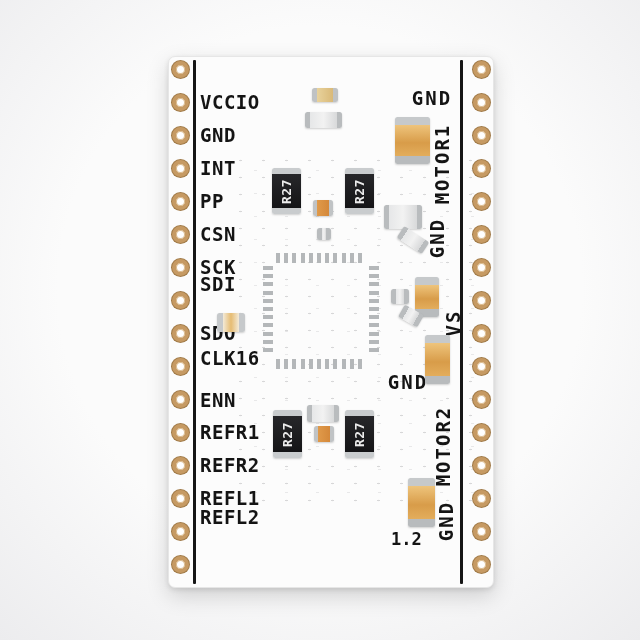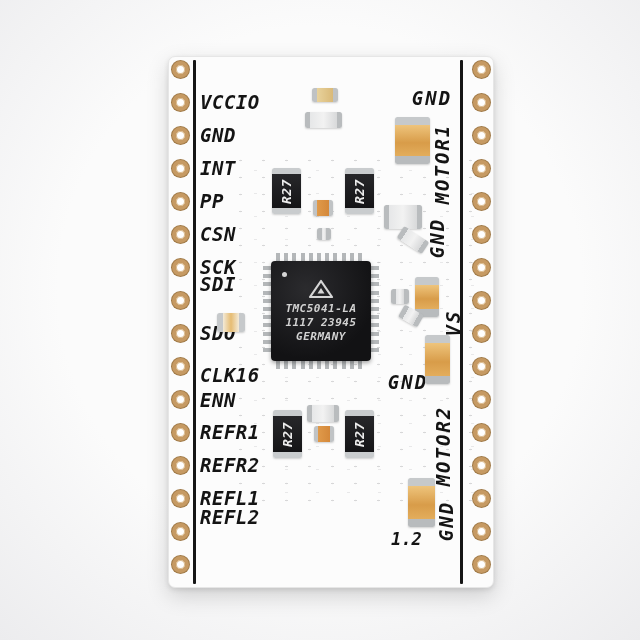--- a/index.html
+++ b/index.html
@@ -1,21 +1,21 @@
 <!DOCTYPE html>
 <html><head>
 <meta charset="utf-8">
 <style>
   html,body{margin:0;padding:0;}
   .stage{position:relative;width:640px;height:640px;overflow:hidden;
          background:radial-gradient(circle at 50% 45%, #fbfbfb 55%, #ececee 100%);
          font-family:"DejaVu Sans Mono", monospace;}
   .board{position:absolute;left:168px;top:56px;width:324px;height:530px;
          background:#fcfcfc;border:1px solid #e6e6e6;border-radius:7px;
-         box-shadow:0 8px 22px rgba(0,0,0,.16), 0 2px 5px rgba(0,0,0,.10);font-style:italic;}
+         box-shadow:0 8px 22px rgba(0,0,0,.16), 0 2px 5px rgba(0,0,0,.10);}
   .pin-col{position:absolute;top:0;width:18px;height:100%;}
   .pin-col.left{left:3px;}
   .pin-col.right{left:304px;}
   .hole{position:absolute;left:0;width:9px;height:9px;border:4px solid #c69a63;border-radius:50%;
         background:#fff;box-shadow:0 0 0 1px #a07a48, inset 0 0 0 1px #dcbd90;}
   .vline{position:absolute;top:3px;bottom:3px;width:2.5px;background:#161616;border-radius:1px;}
   .speckle{position:absolute;left:60px;top:95px;width:250px;height:355px;pointer-events:none;opacity:.5;
         background-image:radial-gradient(rgba(90,90,95,.45) 1px,transparent 1.4px),
                          radial-gradient(rgba(120,120,125,.30) 1px,transparent 1.3px);
         background-size:23px 17px,31px 23px;background-position:0 0,11px 7px;}
@@ -99,21 +99,21 @@
     <div class="speckle"></div>
 
     <div class="llabel" style="top:34px">VCCIO</div>
     <div class="llabel" style="top:67px">GND</div>
     <div class="llabel" style="top:100px">INT</div>
     <div class="llabel" style="top:133px">PP</div>
     <div class="llabel" style="top:166px">CSN</div>
     <div class="llabel" style="top:199px">SCK</div>
     <div class="llabel" style="top:216px">SDI</div>
     <div class="llabel" style="top:265px">SDO</div>
-    <div class="llabel" style="top:307px">CLK16</div>
+    <div class="llabel" style="top:290px">CLK16</div>
     <div class="llabel" style="top:332px">ENN</div>
     <div class="llabel" style="top:364px">REFR1</div>
     <div class="llabel" style="top:397px">REFR2</div>
     <div class="llabel" style="top:430px">REFL1</div>
     <div class="llabel" style="top:449px">REFL2</div>
 
     <div class="rlabel" style="left:240px;top:30px;width:46px;">GND</div>
     <div class="rlabel rot" style="left:213px;top:96px;width:120px;">MOTOR1</div>
     <div class="rlabel rot" style="left:238px;top:170px;width:60px;">GND</div>
     <div class="rlabel rot" style="left:259px;top:255px;width:50px;">VS</div>
@@ -148,28 +148,18 @@
       </div>
     <div class="smd r27" style="left:176px;top:353px;width:29px;height:48px;">
         <span>R27</span>
       </div>
 
     <div class="chip">
       <div class="leads-top"></div>
       <div class="leads-bottom"></div>
       <div class="leads-left"></div>
       <div class="leads-right"></div>
-      <div class="chip-body">
-        <div class="pin1"></div>
-        <svg class="chip-logo" width="26" height="20" viewBox="0 0 26 20">
-          <polygon points="13,2 24,18 2,18" fill="none" stroke="#d6d6d6" stroke-width="2.2" stroke-linejoin="round"></polygon>
-          <polygon points="13,9 16.5,14.5 9.5,14.5" fill="#d6d6d6"></polygon>
-        </svg>
-        <div class="chip-line">TMC5041-LA</div>
-        <div class="chip-line">1117 23945</div>
-        <div class="chip-line">GERMANY</div>
-      </div>
     </div>
 
     <div class="silk-version">1.2</div>
 
   </div>
 </div>
 
 </body></html>

